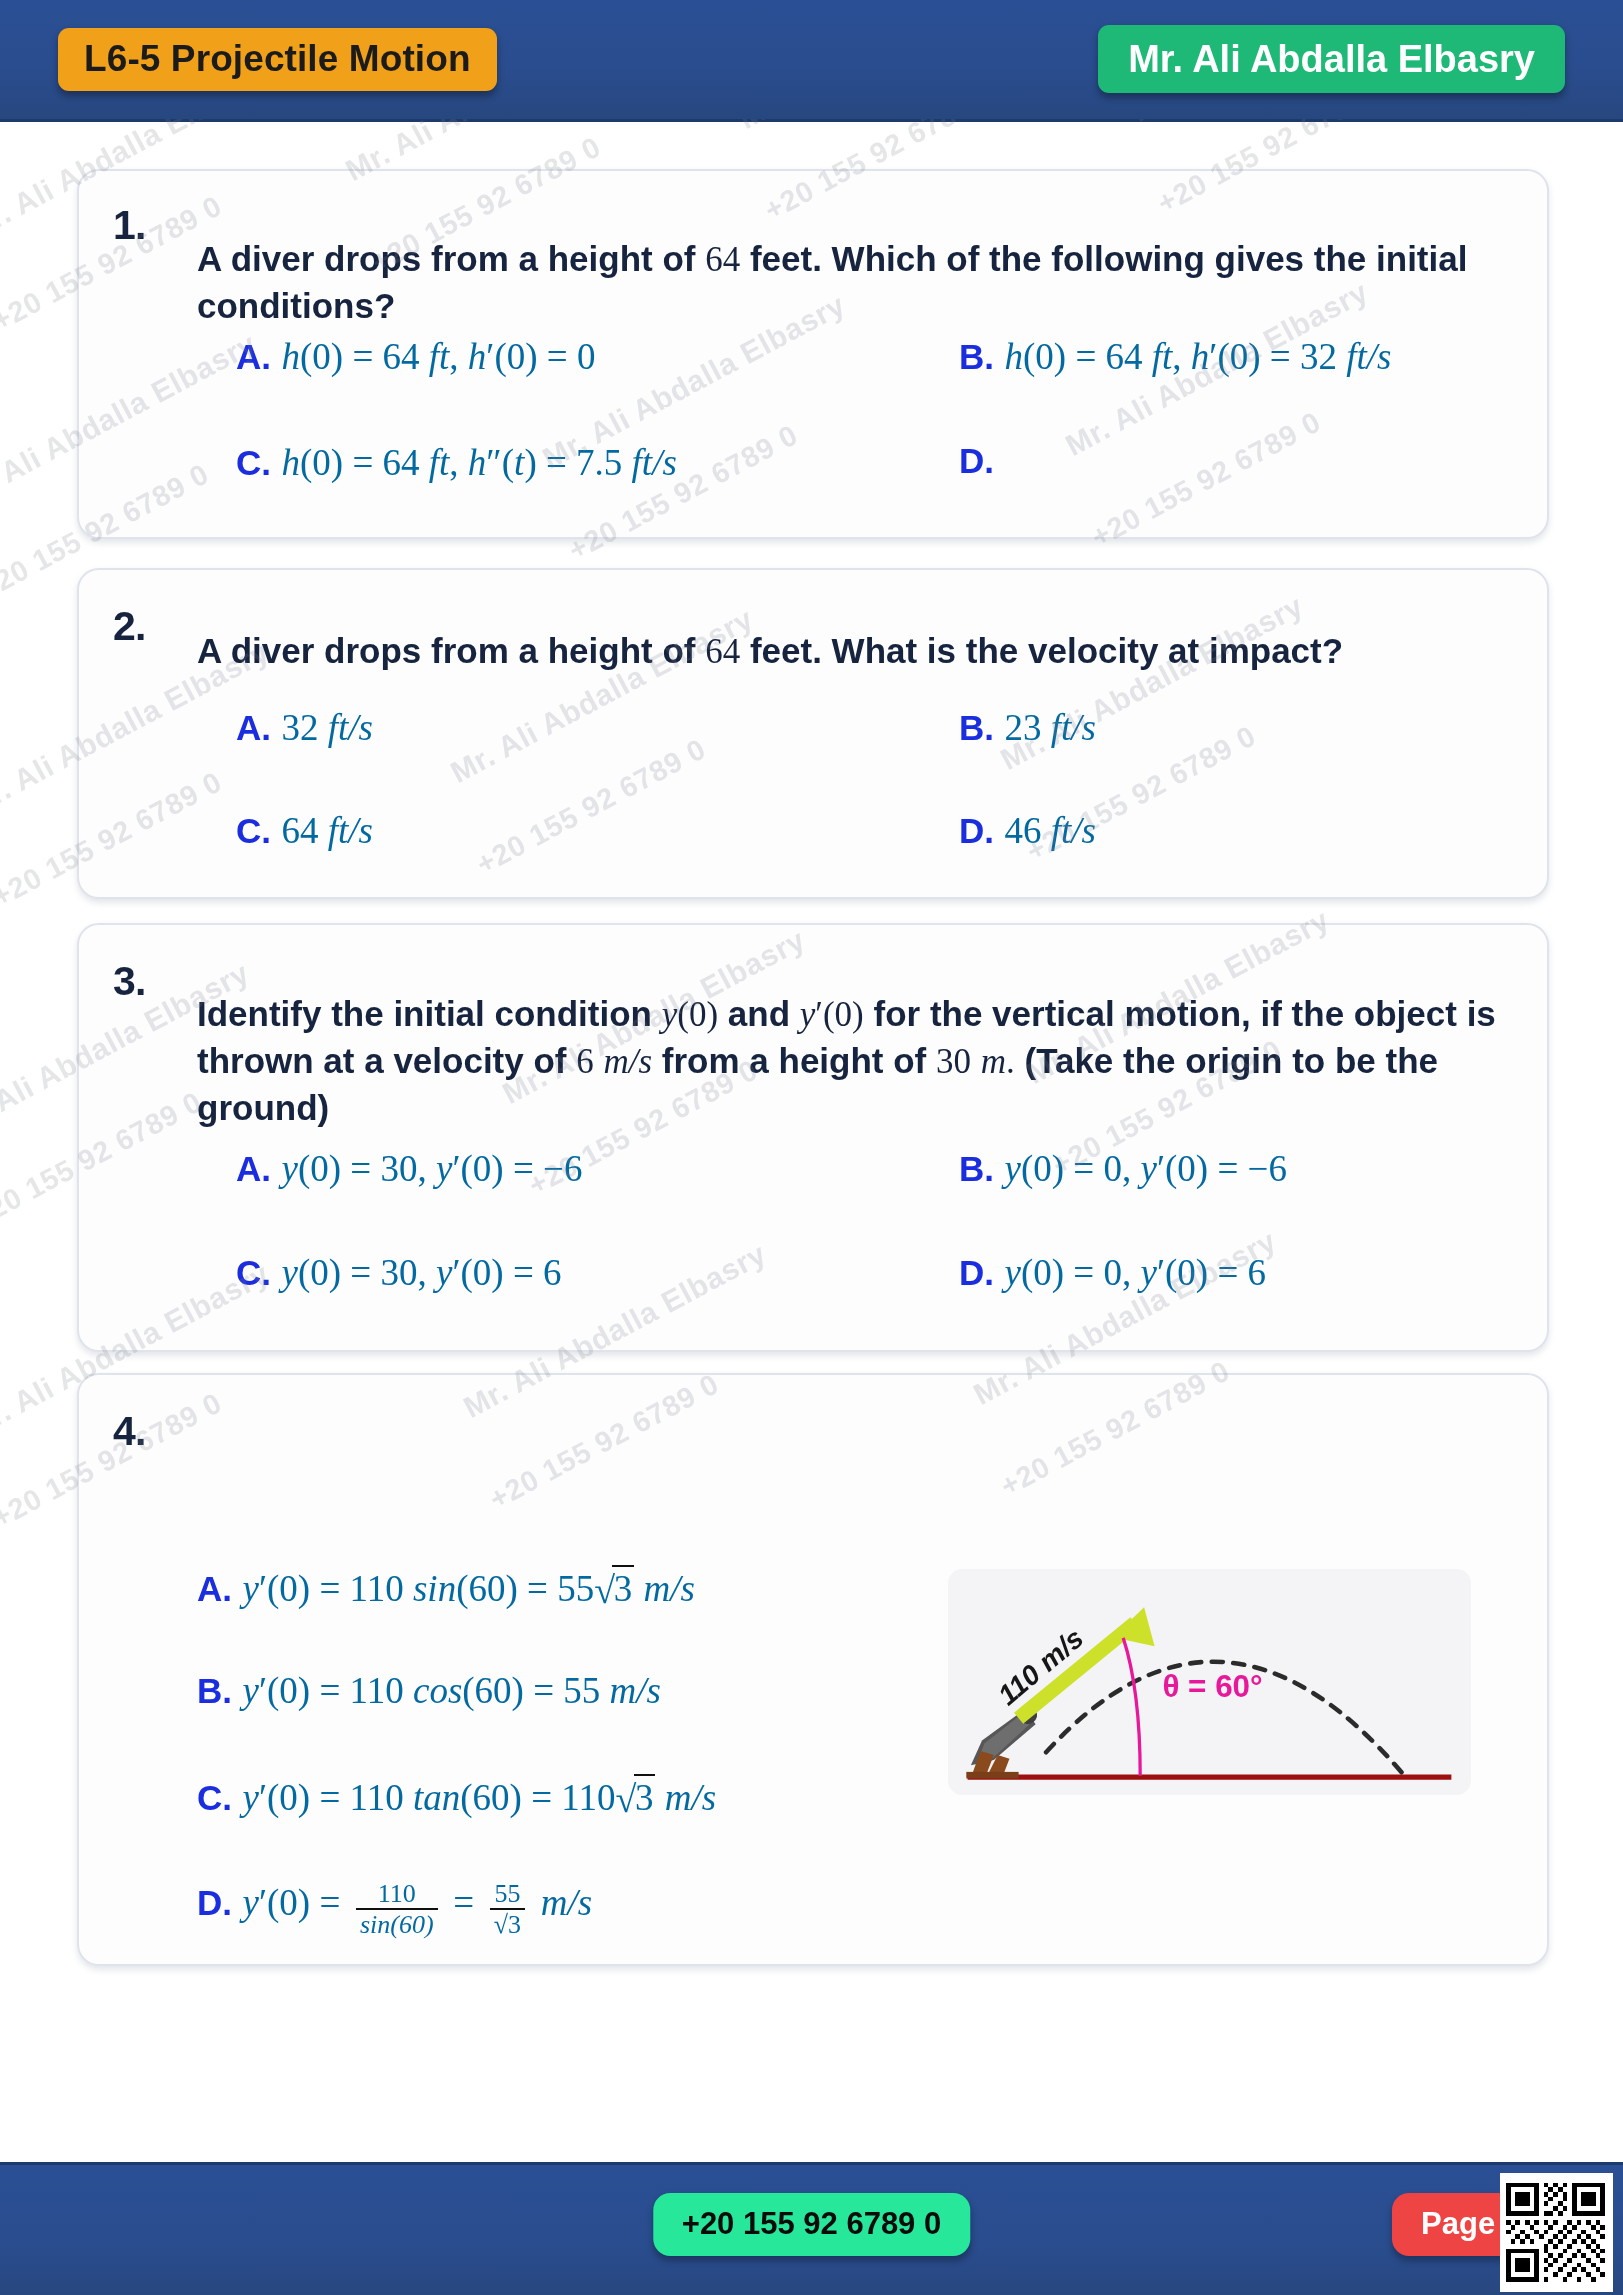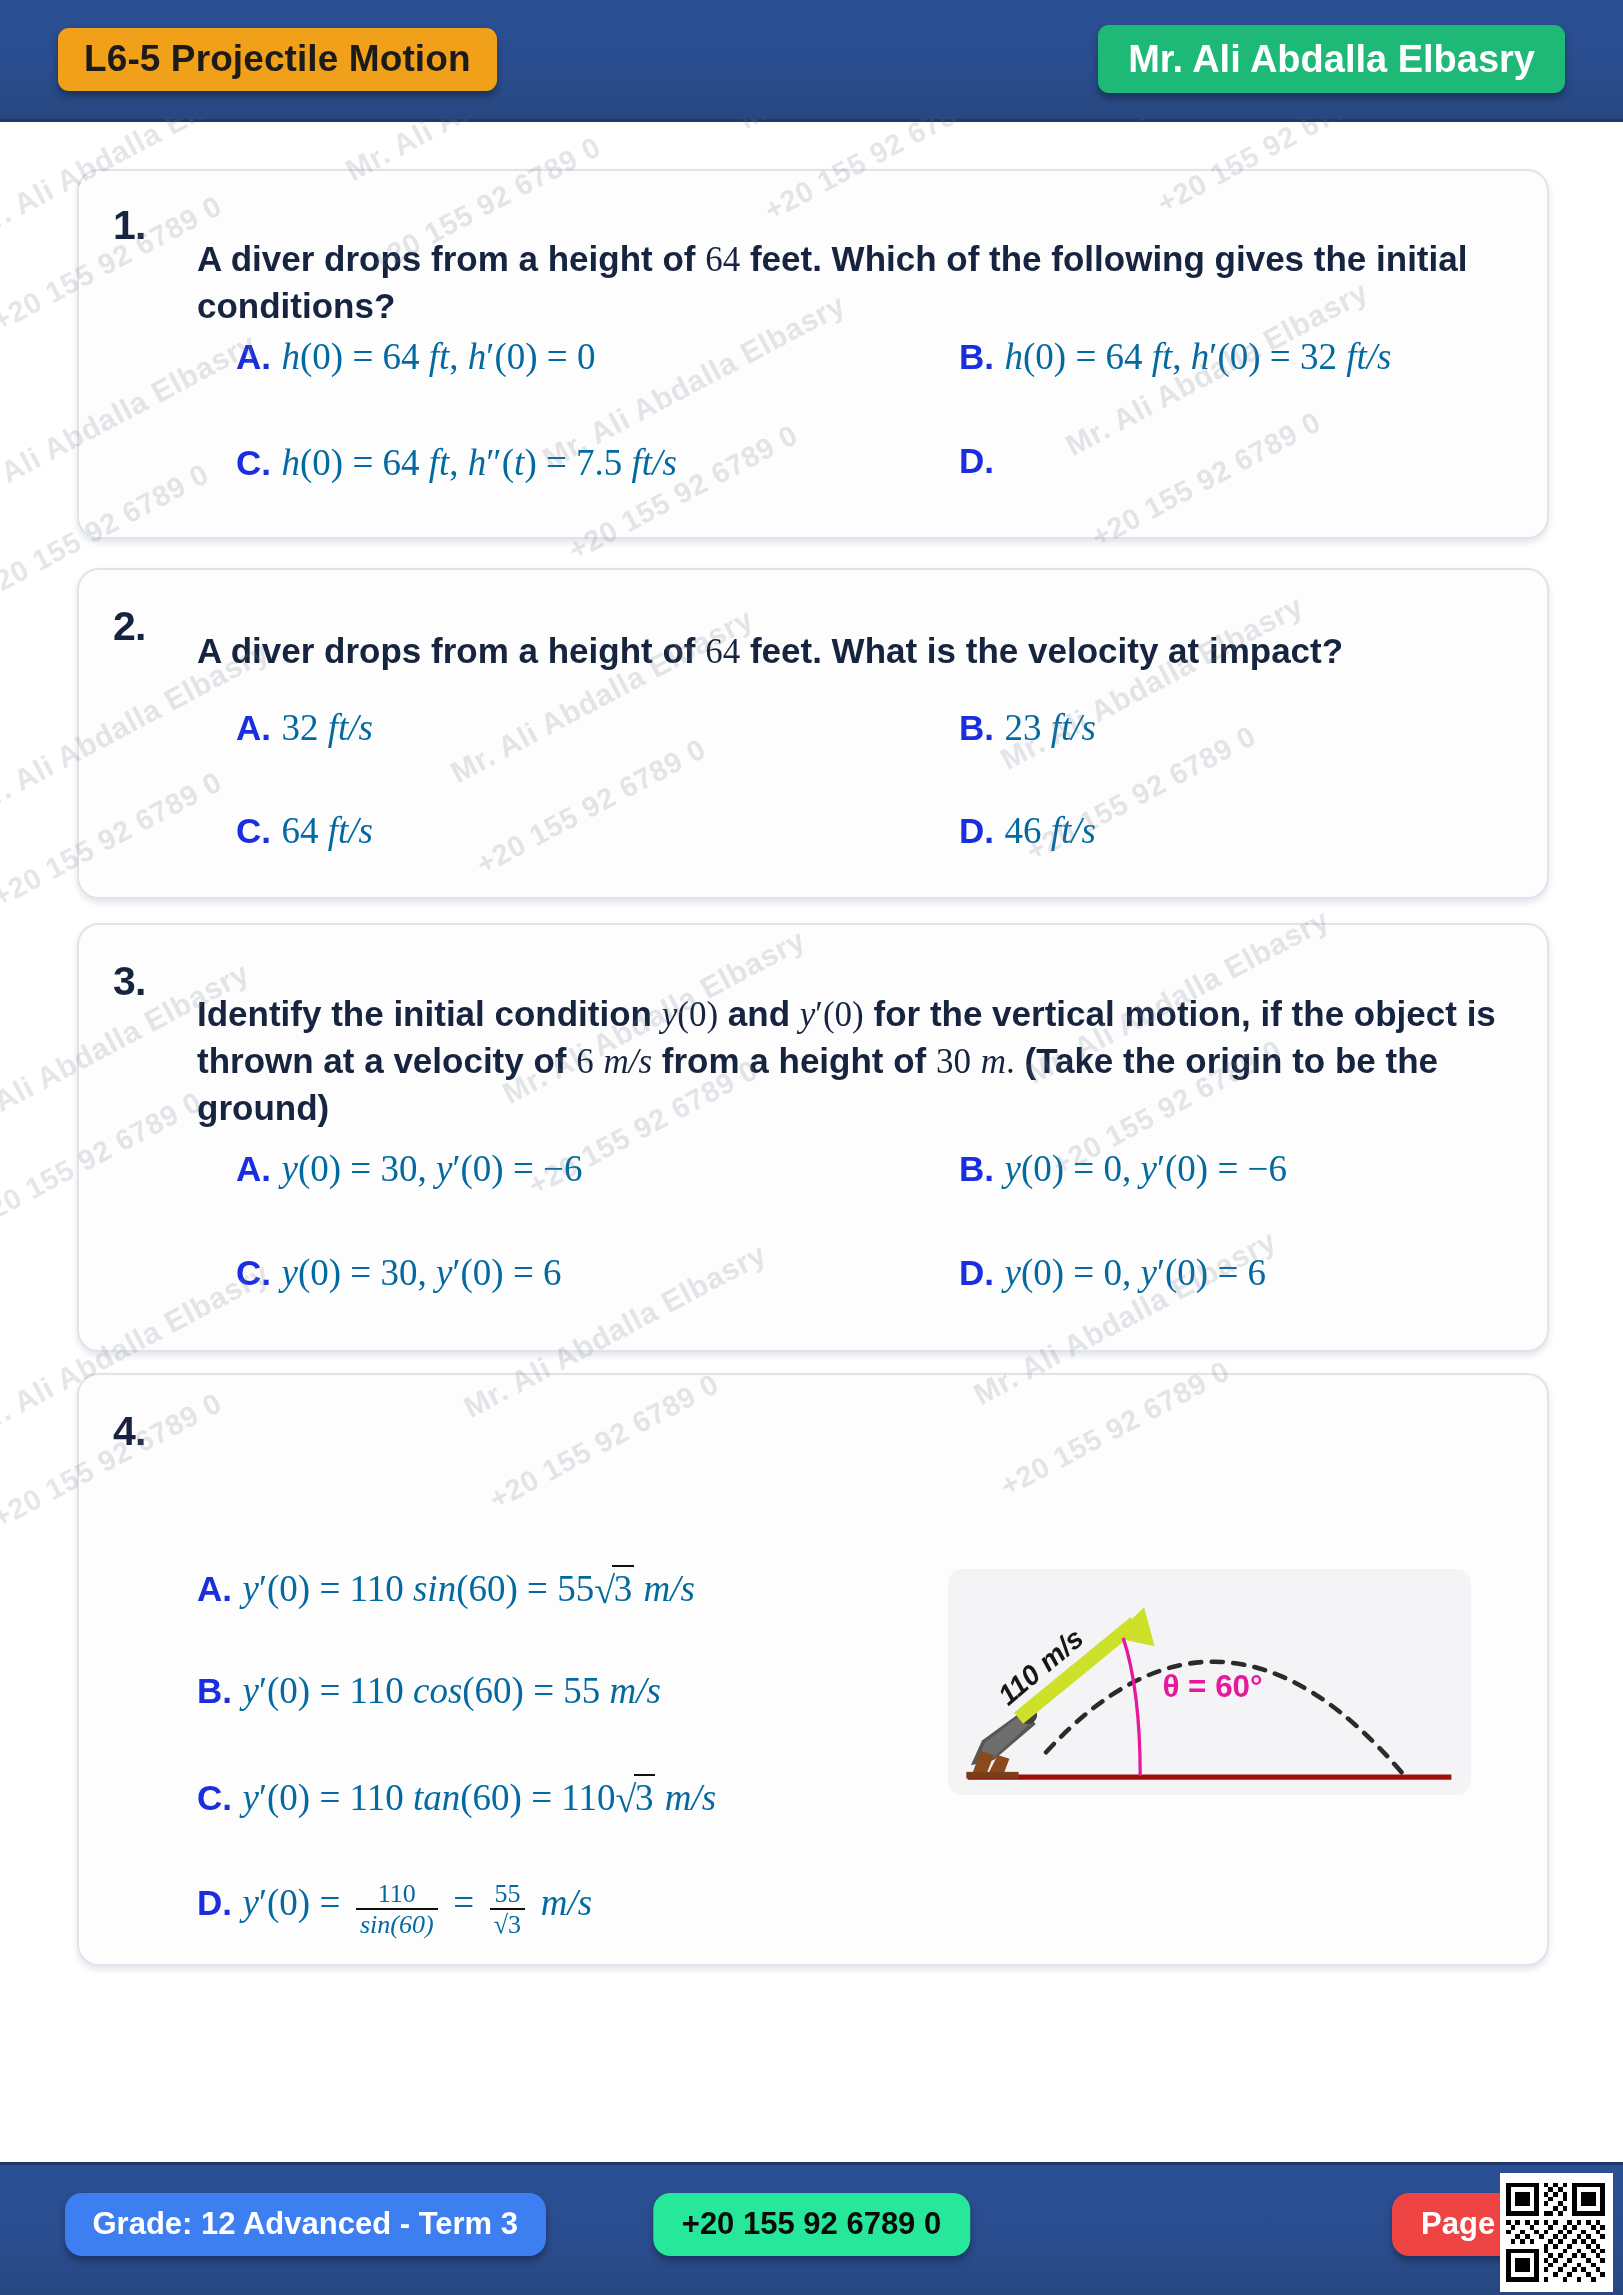--- a/index.html
+++ b/index.html
@@ -339,21 +339,20 @@
 
   <div class="wm" style="left:-39px; top:1296px;">Mr. Ali Abdalla Elbasry</div>
   <div class="wm small" style="left:-13px; top:1387px;">+20 155 92 6789 0</div>
   <div class="wm" style="left:458px; top:1276px;">Mr. Ali Abdalla Elbasry</div>
   <div class="wm small" style="left:484px; top:1368px;">+20 155 92 6789 0</div>
   <div class="wm" style="left:968px; top:1263px;">Mr. Ali Abdalla Elbasry</div>
   <div class="wm small" style="left:995px; top:1355px;">+20 155 92 6789 0</div>
 </div>
 
 <div class="footer">
-  <div class="fpill fpill-grade">Grade: 12 Advanced - Term 3</div>
   <div class="fpill fpill-phone">+20 155 92 6789 0</div>
   <div class="fpill fpill-page">Page 1</div>
   <div class="qr">
     <svg width="99" height="106" viewBox="0 0 21 21" shape-rendering="crispEdges">
       <rect width="21" height="21" fill="#ffffff"></rect>
       <g fill="#000000">
         <rect x="0" y="0" width="7" height="1"></rect>
           <rect x="0" y="6" width="7" height="1"></rect>
         <rect x="0" y="0" width="1" height="7"></rect>
           <rect x="6" y="0" width="1" height="7"></rect>

